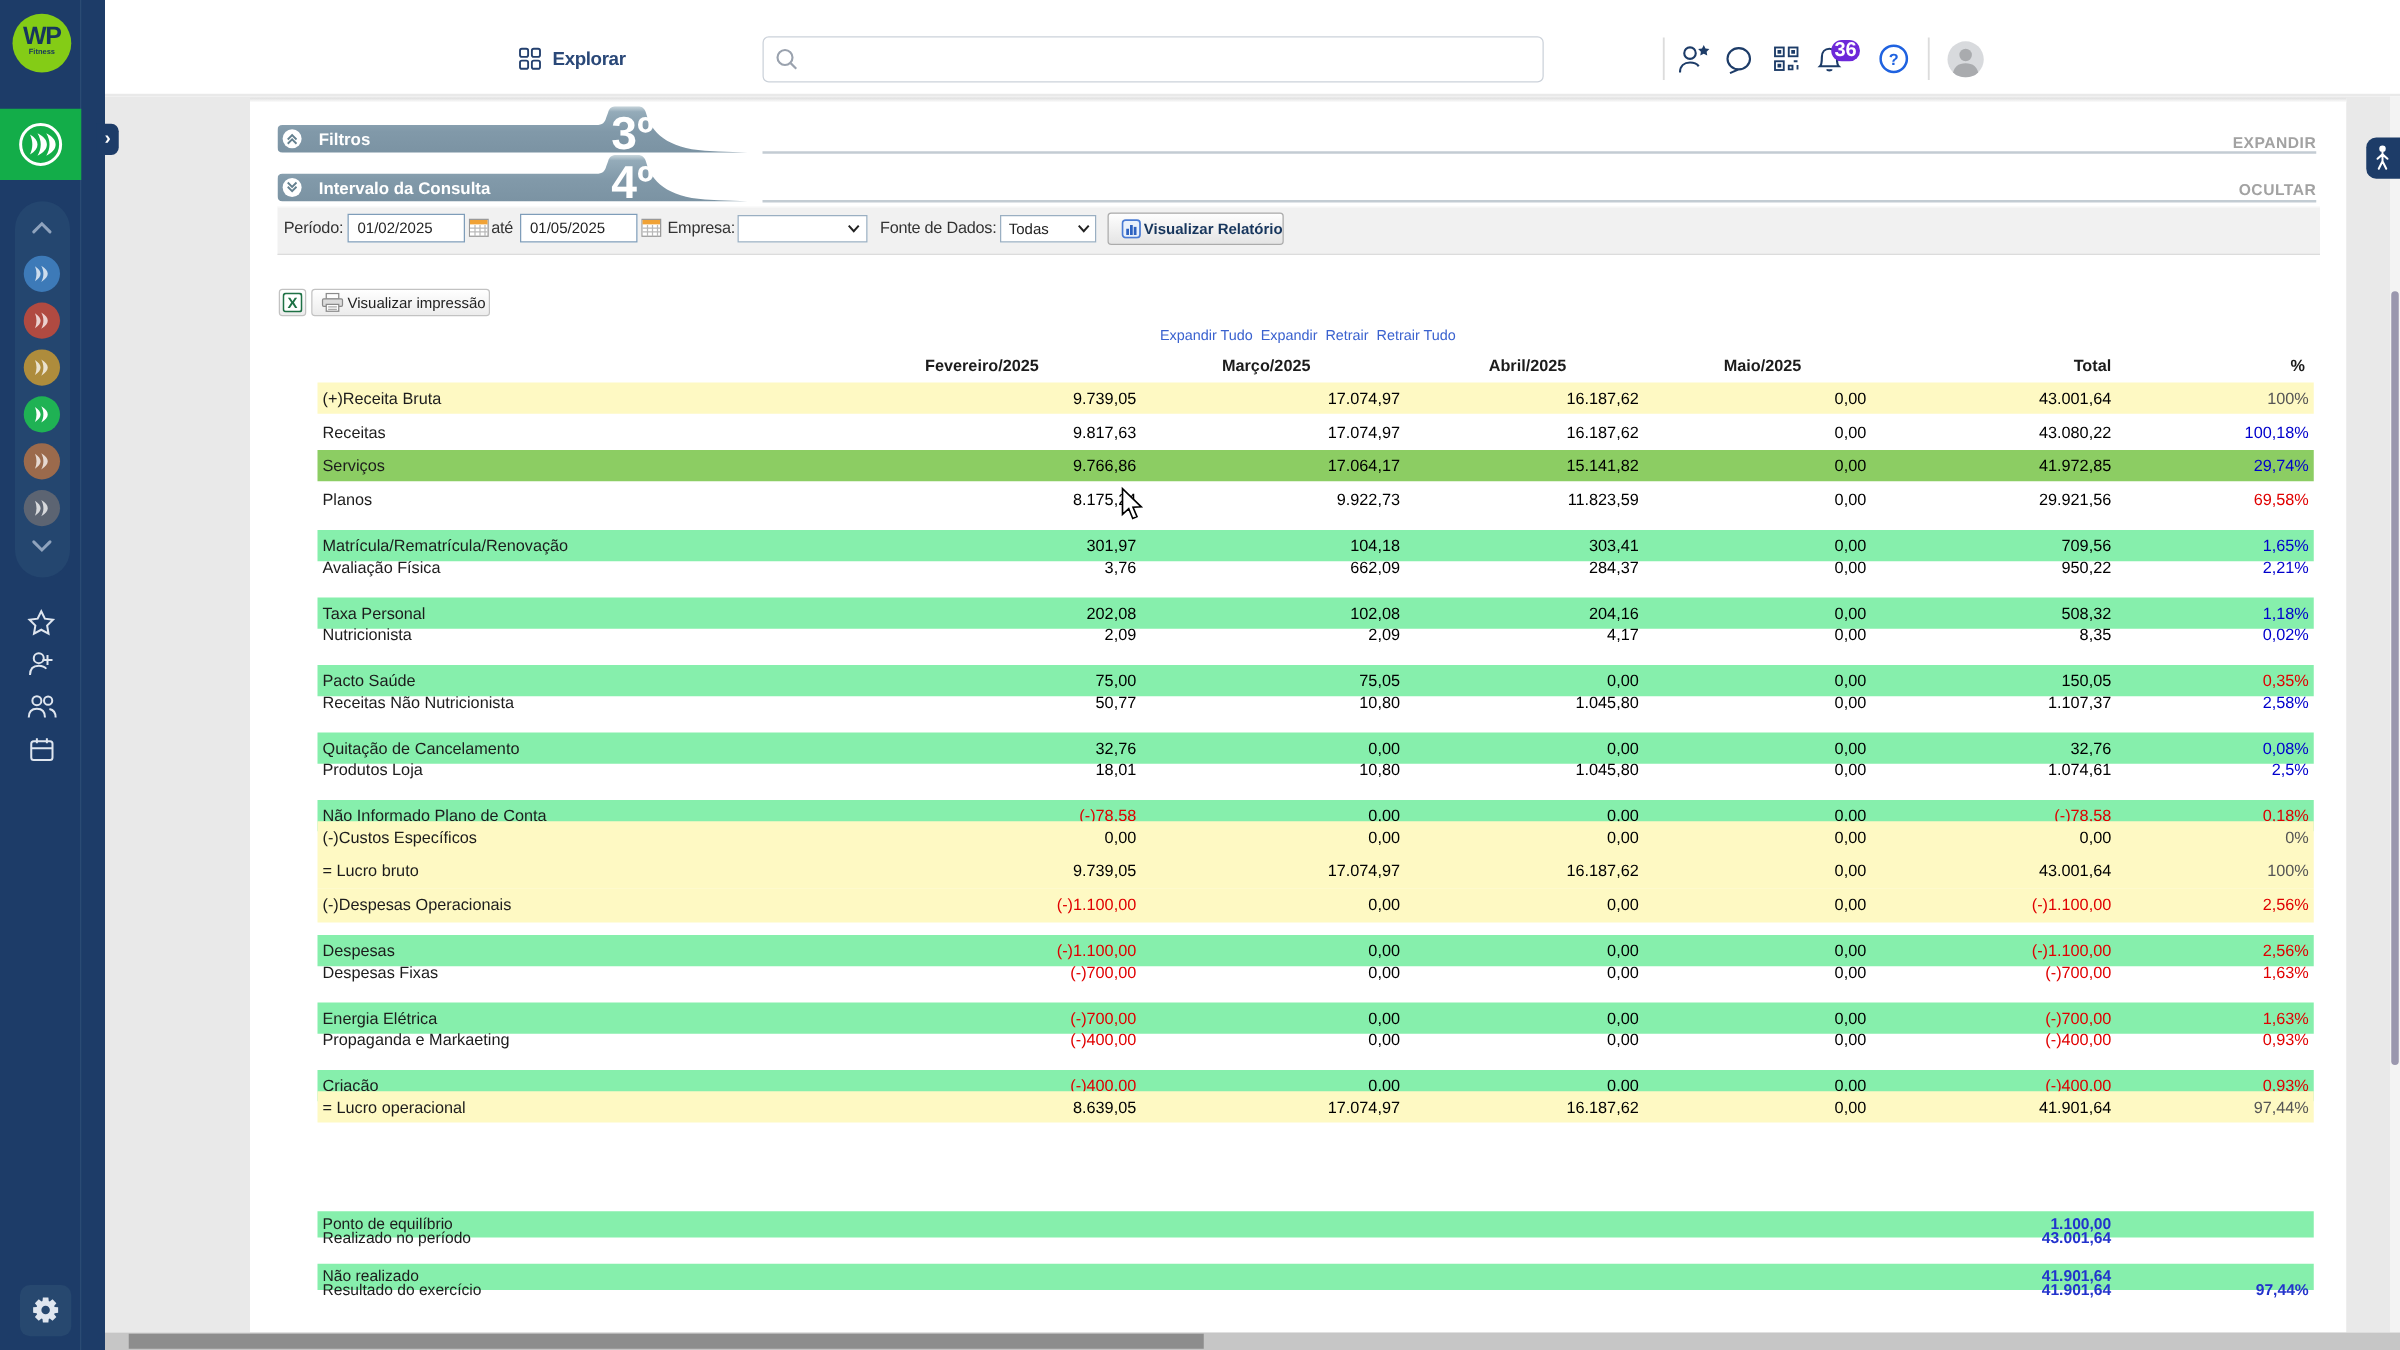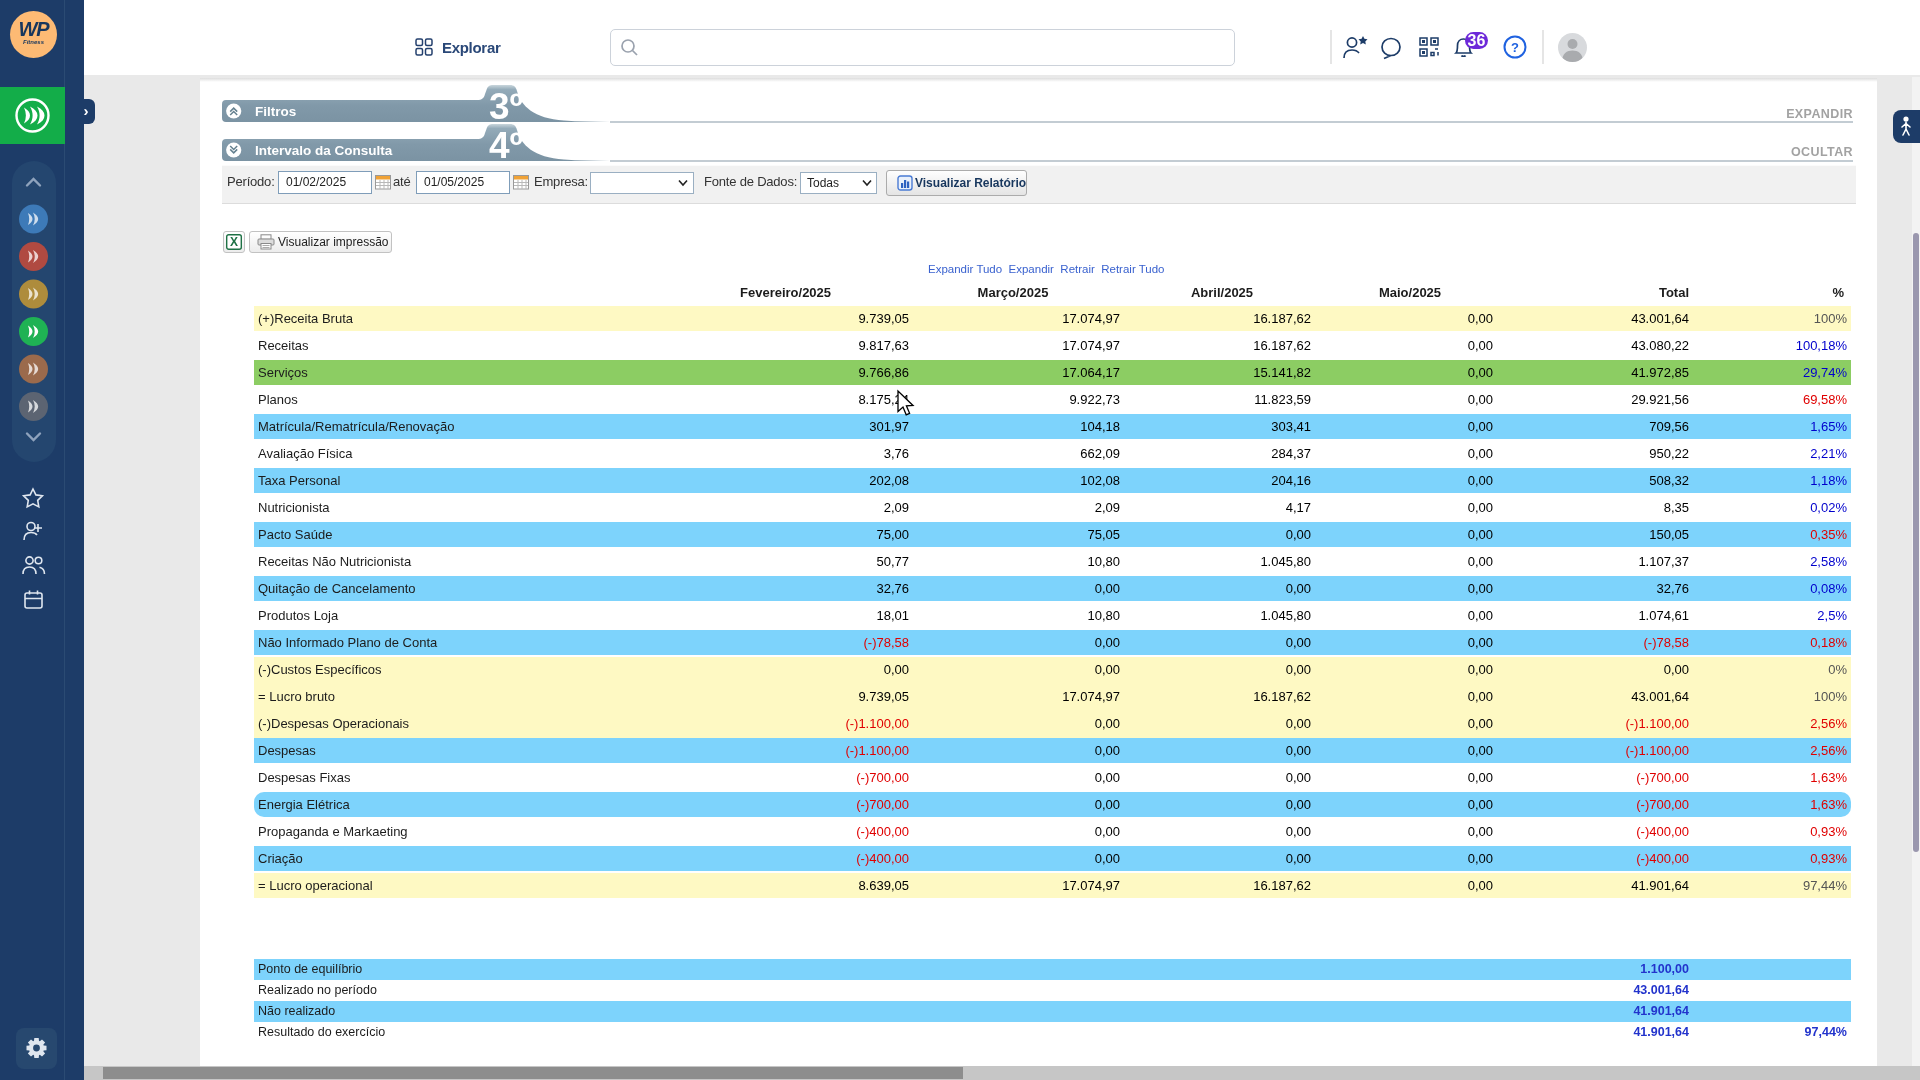--- a/index.html
+++ b/index.html
@@ -33,27 +33,27 @@
 .row{left:54px;width:1597px;height:25px;}
 .row span{position:absolute;line-height:25px;white-space:nowrap;}
 .lab{left:4px;color:#1c1c1c;}
 .n1{right:942px;}.n2{right:731px;}.n3{right:540px;}.n4{right:358px;}.n5{right:162px;}.n6{right:4px;}
 .neg{color:#e00000;}
 .pb{color:#0000cc;}
 .pg{color:#555;}
 .pr{color:#e00000;}
 .bblue{background:#fef9c3;}
 .bgreen{background:#8ccd63;}
-.bpale{background:#7dd3fc;}
+.bpale{background:#86efac;margin-top:10px;}
 .srow{left:54px;width:1597px;height:21px;font-size:12.5px;}
 .srow span{position:absolute;line-height:21px;white-space:nowrap;}
 .sval{font-weight:bold;color:#2233cc;}
 
 #sidebar{left:0;top:0;width:84px;height:1080px;background:#1d3c68;}
-#wplogo{left:10px;top:11px;width:47px;height:47px;background:#fdba74;border-radius:50%;text-align:center;font-style:italic;}
+#wplogo{left:10px;top:11px;width:47px;height:47px;background:#84cc16;border-radius:50%;text-align:center;}
 #wplogo .wp{font-weight:bold;color:#17365d;font-size:20px;line-height:20px;margin-top:8px;letter-spacing:-1px;}
 #wplogo .fit{font-size:6px;color:#17365d;font-weight:bold;}
 #greensq{left:0;top:87px;width:65px;height:57px;background:#13ad49;}
 #exptab{left:77px;top:99px;width:18px;height:25px;background:#1d3c68;border-radius:0 6px 6px 0;color:#fff;text-align:center;line-height:24px;font-size:15px;font-weight:bold;}
 #pill{left:12px;top:161px;width:44px;height:301px;background:#24466f;border-radius:22px;}
 #gear{left:16px;top:1028px;width:41px;height:41px;background:#27486f;border-radius:8px;}
 
 #vsb{left:1912px;top:77px;width:8px;height:989px;background:#f3f3f3;}
 #vthumb{left:1913px;top:233px;width:6px;height:619px;background:#9a97ae;border-radius:3px;}
 #hsb{left:84px;top:1066px;width:1836px;height:14px;background:#c6c6c6;}
@@ -304,21 +304,21 @@
         </div>
     <div class="abs row" style="top:687px;">
           <span class="lab">Despesas Fixas</span>
           <span class="n1 neg">(-)700,00</span>
           <span class="n2">0,00</span>
           <span class="n3">0,00</span>
           <span class="n4">0,00</span>
           <span class="n5 neg">(-)700,00</span>
           <span class="n6 pr">1,63%</span>
         </div>
-    <div class="abs row bpale" style="top:714px;border-radius:10px;">
+    <div class="abs row bpale" style="top:714px;">
           <span class="lab">Energia Elétrica</span>
           <span class="n1 neg">(-)700,00</span>
           <span class="n2">0,00</span>
           <span class="n3">0,00</span>
           <span class="n4">0,00</span>
           <span class="n5 neg">(-)700,00</span>
           <span class="n6 pr">1,63%</span>
         </div>
     <div class="abs row" style="top:741px;">
           <span class="lab">Propaganda e Markaeting</span>

